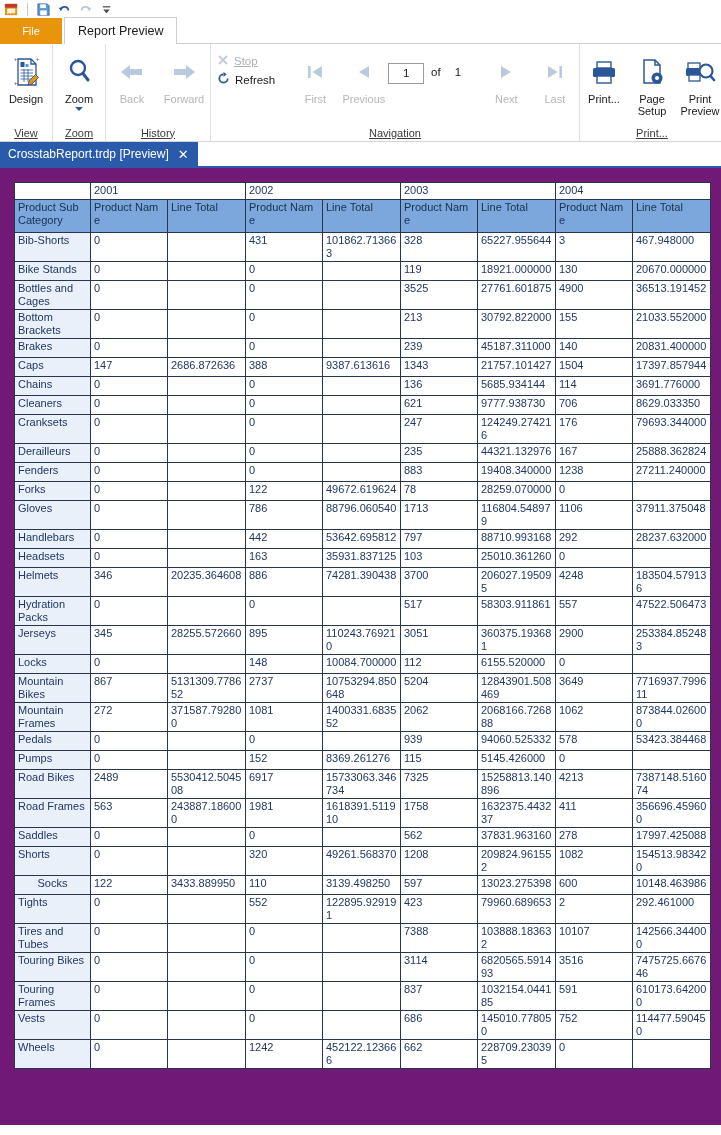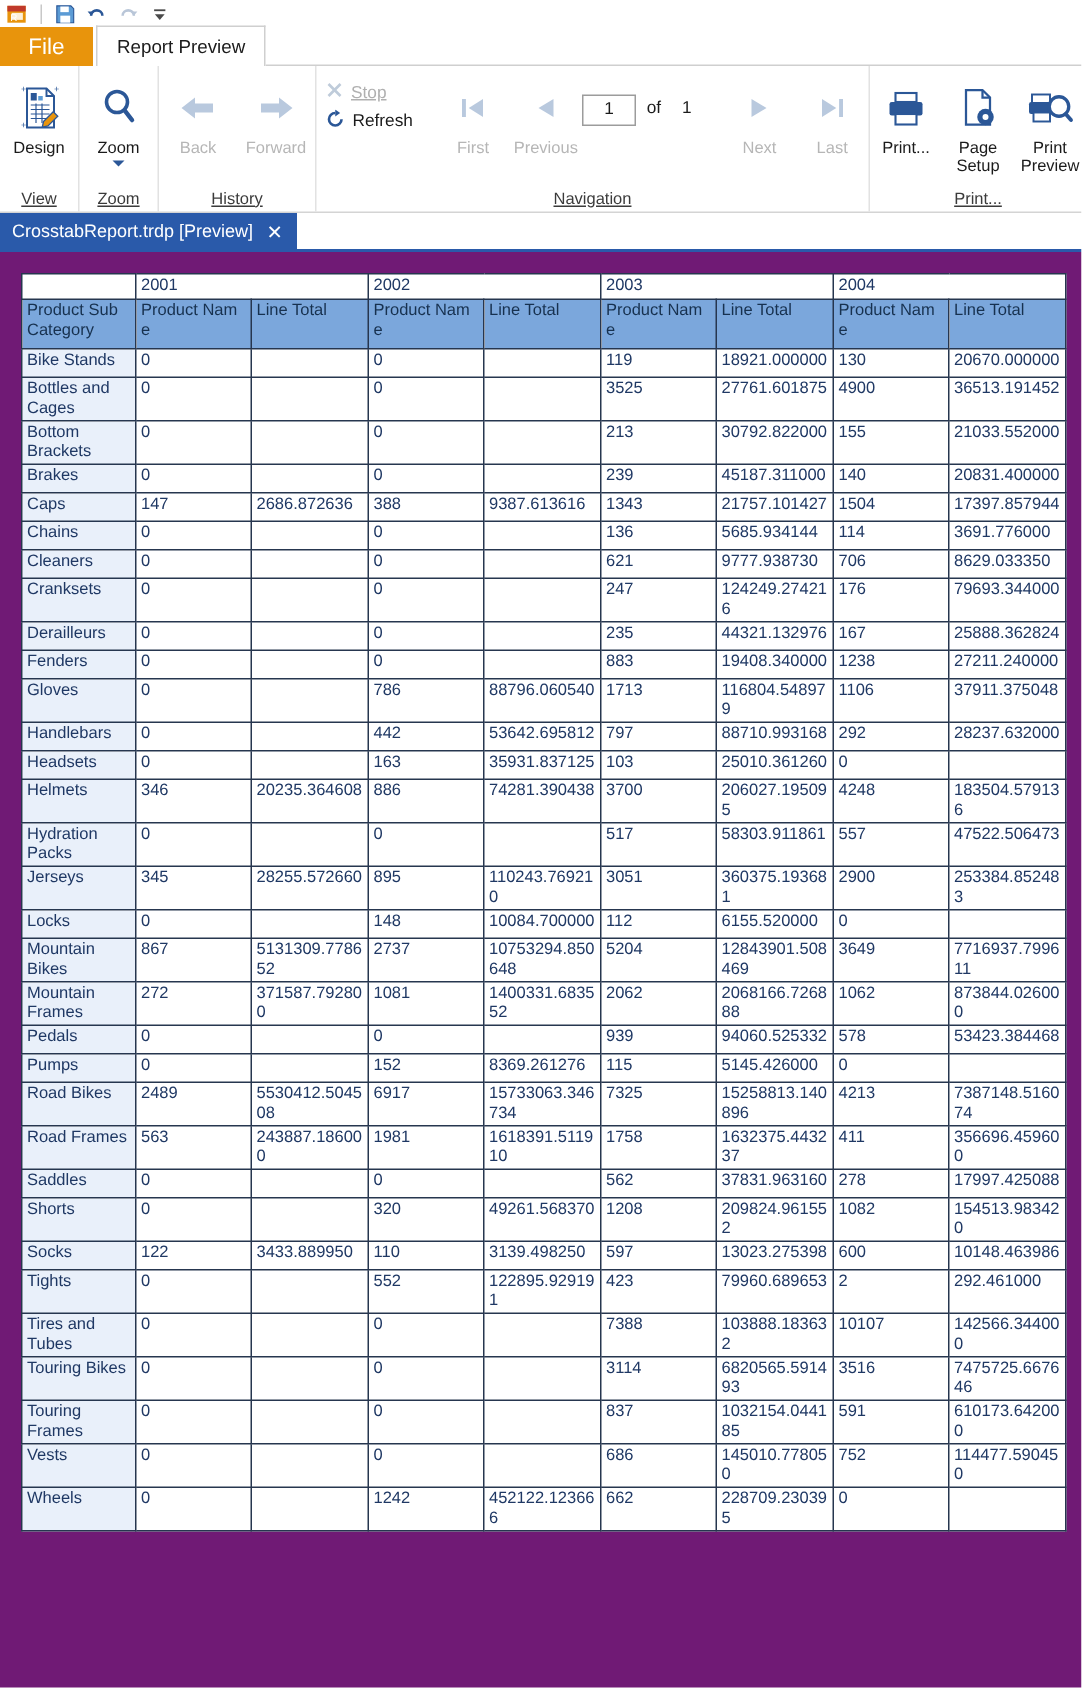--- a/index.html
+++ b/index.html
@@ -26,21 +26,21 @@
     height: 26px;
     display: flex;
     align-items: flex-end;
     background: #ffffff;
     position: relative;
   }
   .tab-file {
     width: 62px; height: 26px;
     background: #E8940C;
     color: #ffffff;
-    font-size: 15px;
+    font-size: 11px;
     display: flex; align-items: center; justify-content: center;
   }
   .tab-active {
     height: 26px;
     padding: 0 13px;
     background: #ffffff;
     border: 1px solid #cfcfcf;
     border-bottom: none;
     color: #1b1b1b;
     font-size: 12.5px;
@@ -449,20 +449,31 @@
           <td class="colhdr" style="height: 30px;">Product Sub Category</td>
           <td class="colhdr">Product Name</td>
           <td class="colhdr">Line Total</td>
           <td class="colhdr">Product Name</td>
           <td class="colhdr">Line Total</td>
           <td class="colhdr">Product Name</td>
           <td class="colhdr">Line Total</td>
           <td class="colhdr">Product Name</td>
           <td class="colhdr">Line Total</td>
         </tr>
+    <tr style="height: 24px;">
+          <td class="rowhdr" style="word-break: normal;">Bib-Shorts</td>
+          <td class="val">0</td>
+          <td class="val"></td>
+          <td class="val">431</td>
+          <td class="val">101862.713663</td>
+          <td class="val">328</td>
+          <td class="val">65227.955644</td>
+          <td class="val">3</td>
+          <td class="val">467.948000</td>
+        </tr>
         <tr style="height: 19px;">
           <td class="rowhdr" style="word-break: normal;">Bike Stands</td>
           <td class="val">0</td>
           <td class="val"></td>
           <td class="val">0</td>
           <td class="val"></td>
           <td class="val">119</td>
           <td class="val">18921.000000</td>
           <td class="val">130</td>
           <td class="val">20670.000000</td>
@@ -559,20 +570,31 @@
           <td class="rowhdr" style="word-break: normal;">Fenders</td>
           <td class="val">0</td>
           <td class="val"></td>
           <td class="val">0</td>
           <td class="val"></td>
           <td class="val">883</td>
           <td class="val">19408.340000</td>
           <td class="val">1238</td>
           <td class="val">27211.240000</td>
         </tr>
+        <tr style="height: 19px;">
+          <td class="rowhdr" style="word-break: normal;">Forks</td>
+          <td class="val">0</td>
+          <td class="val"></td>
+          <td class="val">122</td>
+          <td class="val">49672.619624</td>
+          <td class="val">78</td>
+          <td class="val">28259.070000</td>
+          <td class="val">0</td>
+          <td class="val"></td>
+        </tr>
         <tr style="height: 25px;">
           <td class="rowhdr" style="word-break: normal;">Gloves</td>
           <td class="val">0</td>
           <td class="val"></td>
           <td class="val">786</td>
           <td class="val">88796.060540</td>
           <td class="val">1713</td>
           <td class="val">116804.548979</td>
           <td class="val">1106</td>
           <td class="val">37911.375048</td>
@@ -725,21 +747,21 @@
           <td class="val">0</td>
           <td class="val"></td>
           <td class="val">320</td>
           <td class="val">49261.568370</td>
           <td class="val">1208</td>
           <td class="val">209824.961552</td>
           <td class="val">1082</td>
           <td class="val">154513.983420</td>
         </tr>
         <tr style="height: 19px;">
-          <td class="rowhdr" style="word-break: normal;">Socks</td>
+          <td class="rowhdr" style="word-break: normal; text-align: center;">Socks</td>
           <td class="val">122</td>
           <td class="val">3433.889950</td>
           <td class="val">110</td>
           <td class="val">3139.498250</td>
           <td class="val">597</td>
           <td class="val">13023.275398</td>
           <td class="val">600</td>
           <td class="val">10148.463986</td>
         </tr>
         <tr style="height: 25px;">

